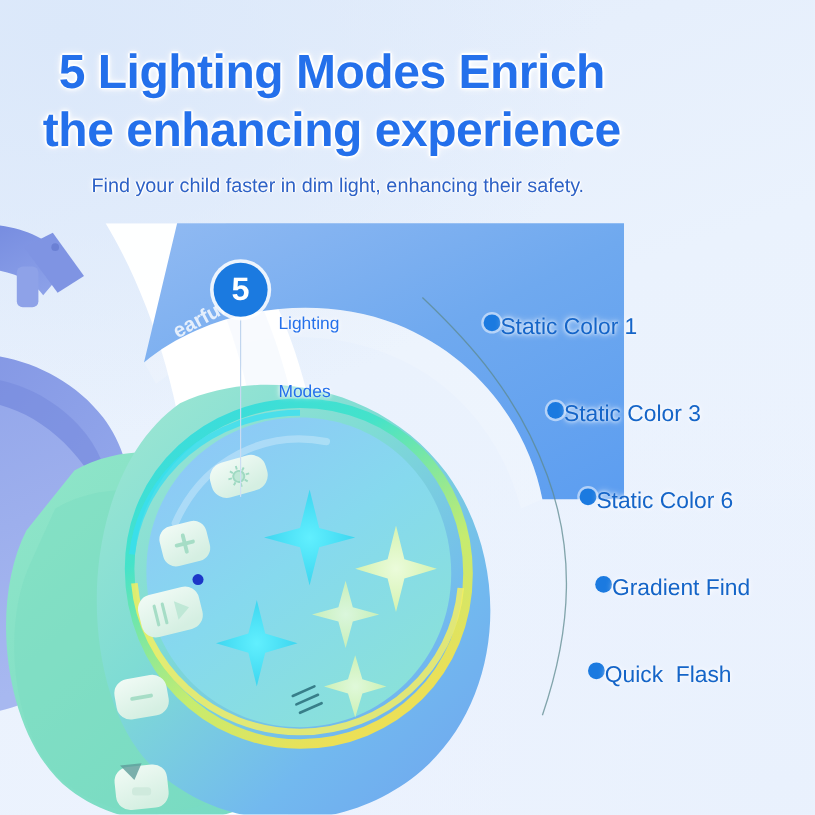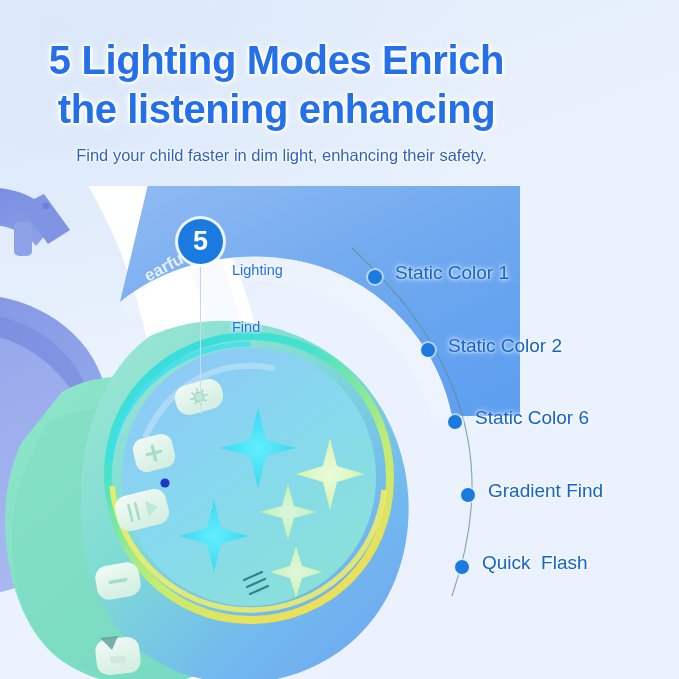--- a/index.html
+++ b/index.html
@@ -48,21 +48,21 @@
   }
   .badge-text{font-size:14.5px;line-height:18px;font-weight:500;color:#2470eb;padding-top:3px;
     text-shadow:0 0 3px #fff,0 0 5px #fff;}
   .badge-text span{display:block;margin-top:39px;}
   .badge-stem{position:absolute;left:200px;top:266px;width:1.4px;height:148px;
     background:linear-gradient(#bfd4ee,#cfe0f4);z-index:55;}
 
   
   .arc{position:absolute;left:0;top:0;width:679px;height:679px;z-index:50;pointer-events:none;}
   .mode-list{position:absolute;left:0;top:0;width:679px;height:679px;z-index:58;}
-  .mode-item{position:absolute;display:flex;align-items:flex-end;gap:13px;}
+  .mode-item{position:absolute;display:flex;align-items:flex-start;margin-left:35px;}
   .mode-dot{width:14px;height:14px;border-radius:50%;background:#1b7ae0;flex:0 0 auto;
     box-shadow:0 0 0 2px rgba(234,242,253,.6);}
   .mode-label{font-size:19px;font-weight:500;color:#1565c8;white-space:pre;
     text-shadow:0 0 3px #fff,0 0 6px #fff;}
 
   .m0{left:368px;top:262px;}
   .m1{left:421px;top:335px;}
   .m2{left:448px;top:407px;}
   .m3{left:461px;top:480px;}
   .m4{left:455px;top:552px;}
@@ -235,46 +235,46 @@
         </g>
 
         <path d="M380,0 L520,0 L520,493 L300,493 C360,400 400,220 380,0 Z" fill="#eaf2fd" opacity="0"></path>
       </g>
     </svg>
   </div>
 
   <div class="header">
     <h1 class="headline">
       <span class="l1">5 Lighting Modes Enrich</span>
-      <span class="l2">the listening enhancing</span>
+      <span class="l2">the enhancing experience</span>
     </h1>
     <p class="subtitle">Find your child faster in dim light, enhancing their safety.</p>
   </div>
 
   <div class="badge-stem"></div>
   <div class="badge-wrap">
     <div class="badge-circle">5</div>
     <div class="badge-text">
       <span>Lighting</span>
-      <span>Find</span>
+      <span>Modes</span>
     </div>
   </div>
 
   <svg class="arc" viewBox="0 0 679 679">
     <path d="M352,248 C392,286 432,330 456,396 C478,456 478,520 452,596" fill="none" stroke="#5d8a8f" stroke-width="1.1" opacity=".75"></path>
   </svg>
 
   <div class="mode-list">
     <div class="mode-item m0">
       <span class="mode-dot"></span>
       <span class="mode-label">Static Color 1</span>
     </div>
     <div class="mode-item m1">
       <span class="mode-dot"></span>
-      <span class="mode-label">Static Color 2</span>
+      <span class="mode-label">Static Color 3</span>
     </div>
     <div class="mode-item m2">
       <span class="mode-dot"></span>
       <span class="mode-label">Static Color 6</span>
     </div>
     <div class="mode-item m3">
       <span class="mode-dot"></span>
       <span class="mode-label">Gradient Find</span>
     </div>
     <div class="mode-item m4">

